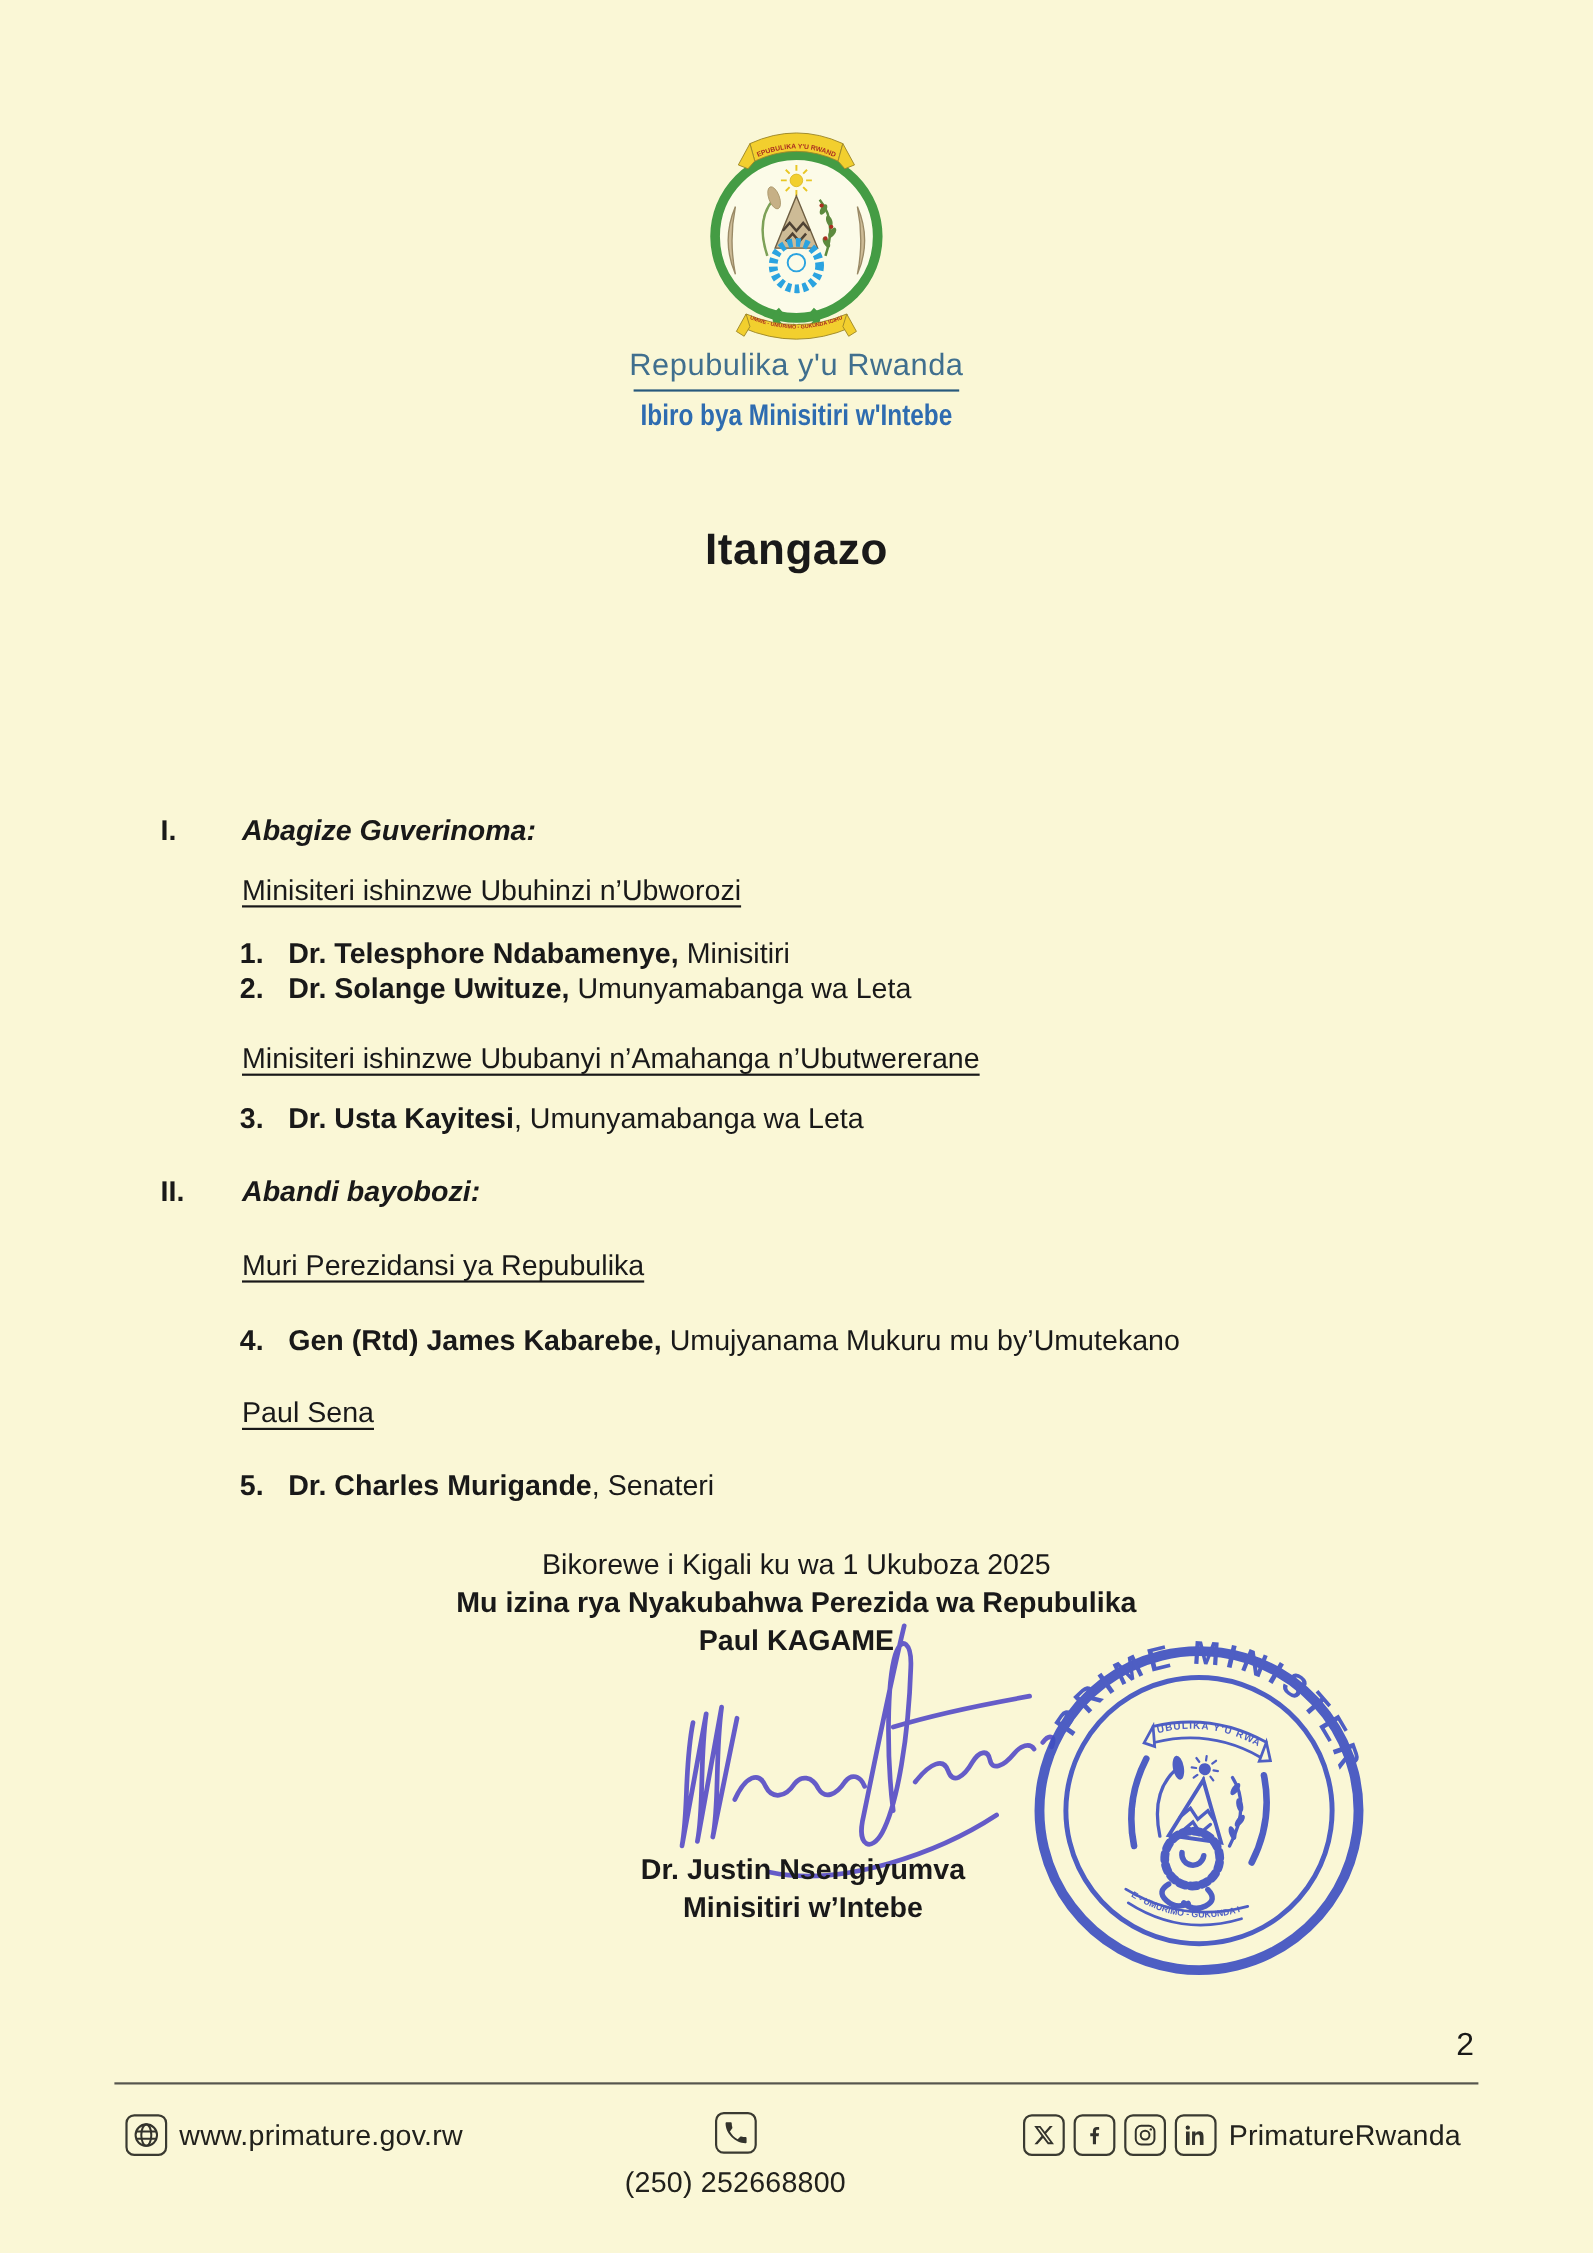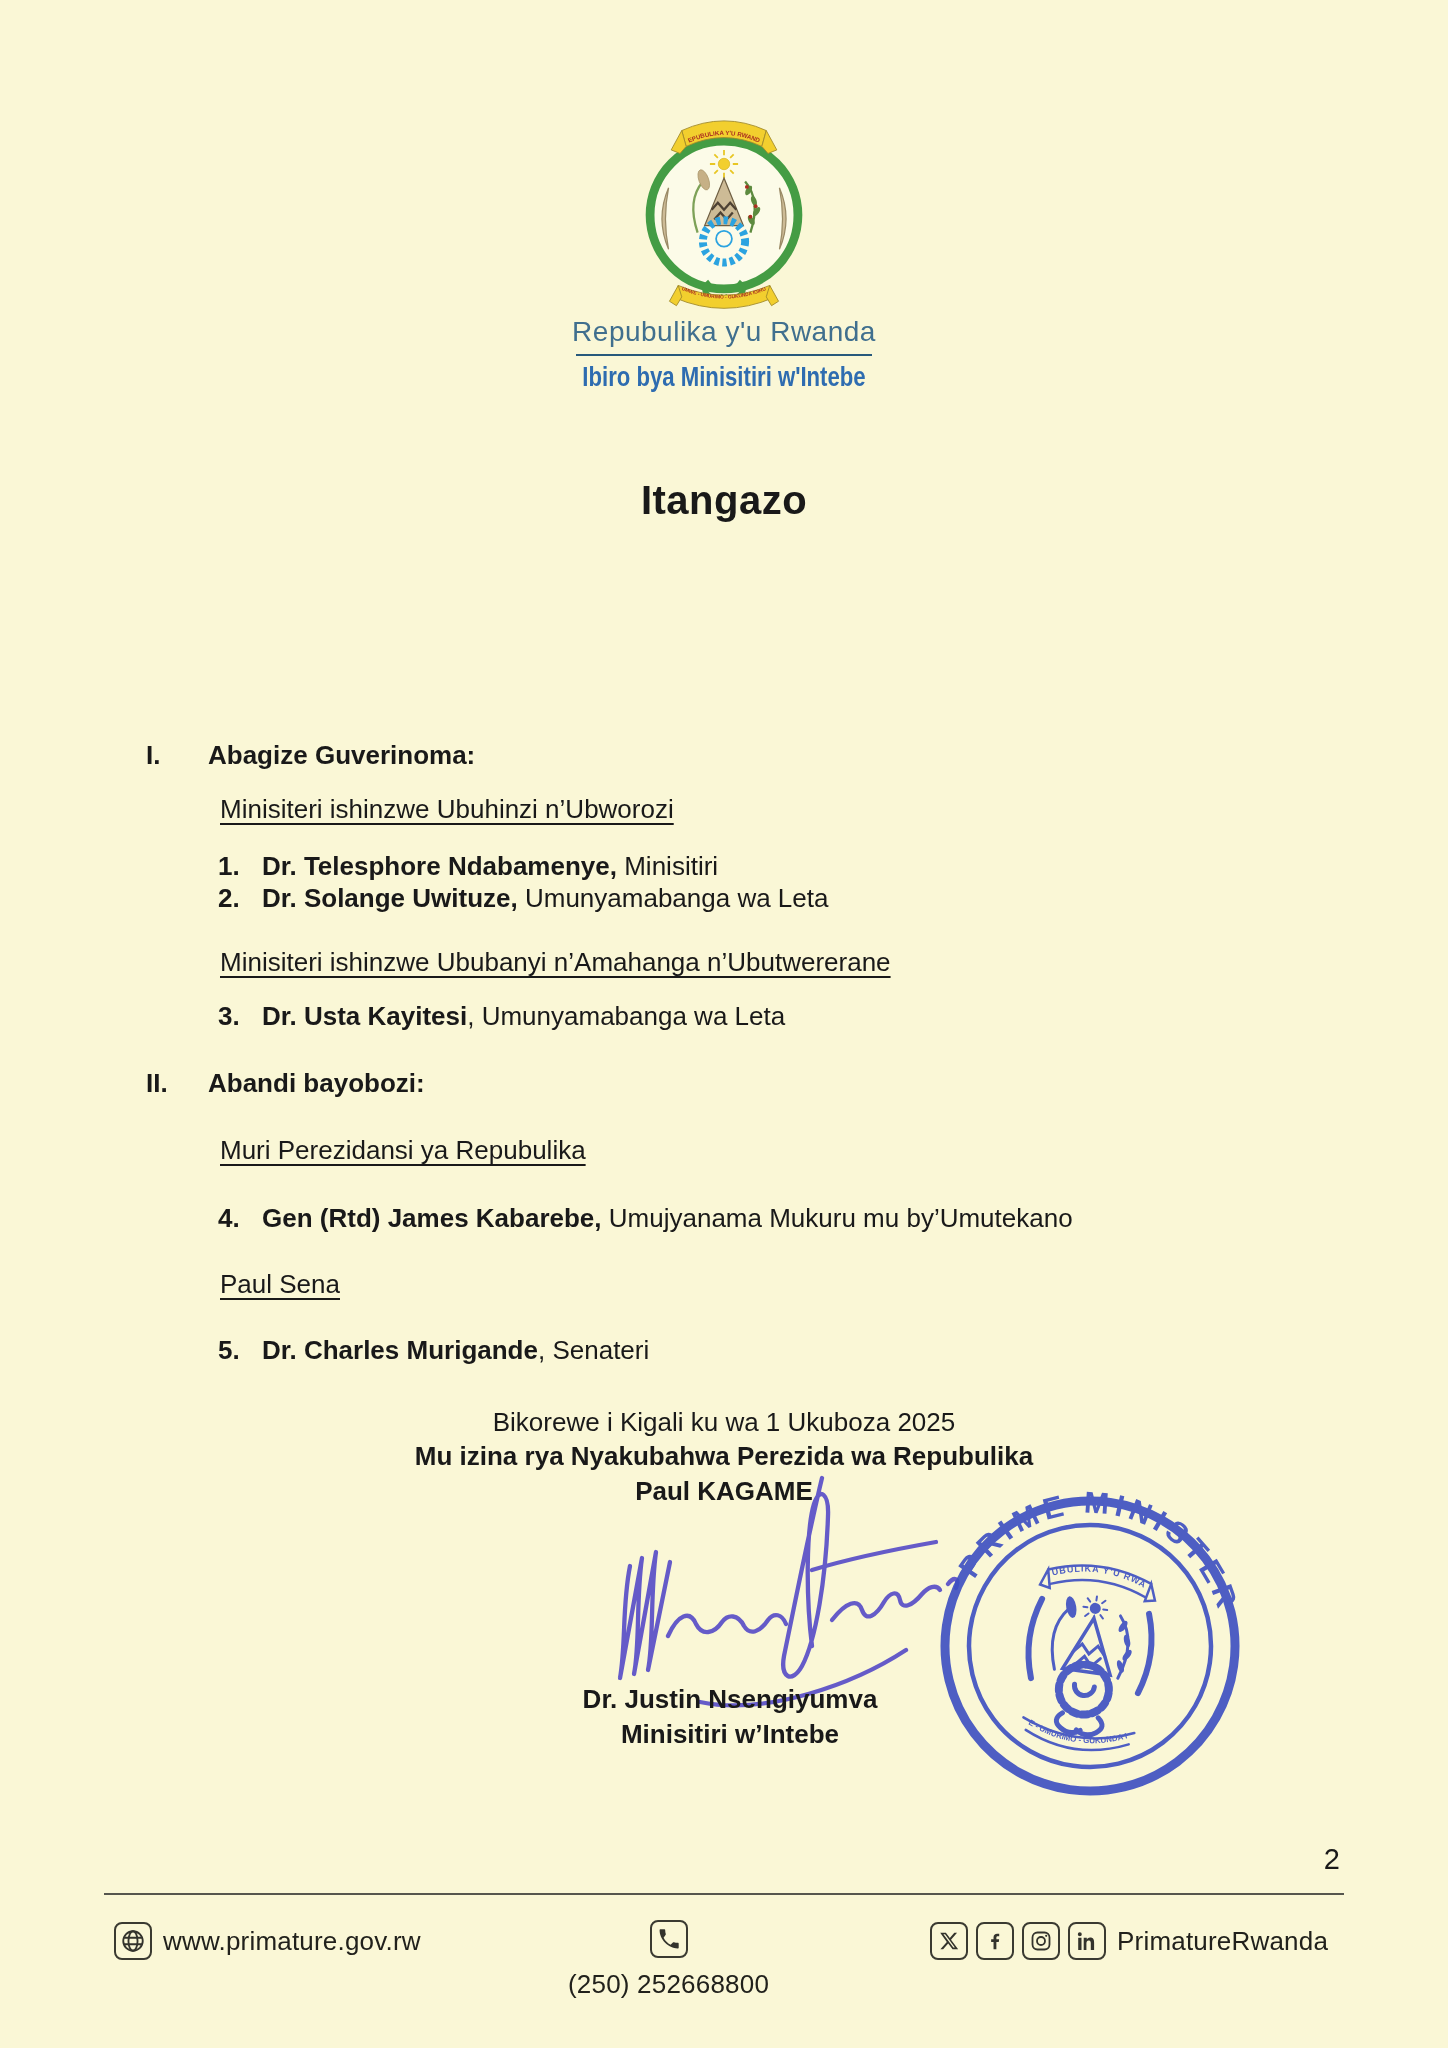--- a/index.html
+++ b/index.html
@@ -19,21 +19,21 @@
 
   
   .doc-title{position:absolute;top:478px;left:0;width:100%;margin:0;text-align:center;
         font-size:40px;font-weight:bold;letter-spacing:.5px;}
   .intro{position:absolute;left:172px;top:583px;width:1108px;font-size:26px;line-height:33px;}
   .intro-line{text-align:justify;}
   .intro-line.fill{text-align-last:justify;}
 
   .sec-head{position:absolute;left:0;width:100%;font-size:26px;font-weight:bold;line-height:31px;}
   .sec-num{position:absolute;left:146px;}
-  .sec-title{position:absolute;left:208px;}
+  .sec-title{position:absolute;left:220px;font-style:italic;}
   .subheading{position:absolute;left:220px;font-size:26px;line-height:31px;
         text-decoration:underline;text-underline-offset:5px;text-decoration-thickness:1.5px;}
   .item{position:absolute;left:218px;font-size:26px;line-height:31px;}
   .item-num{display:inline-block;width:44px;font-weight:bold;}
   .item-name{font-weight:bold;}
 
   .center-line{position:absolute;left:0;width:100%;text-align:center;font-size:26px;line-height:31px;}
   .bold{font-weight:bold;}
 
   

